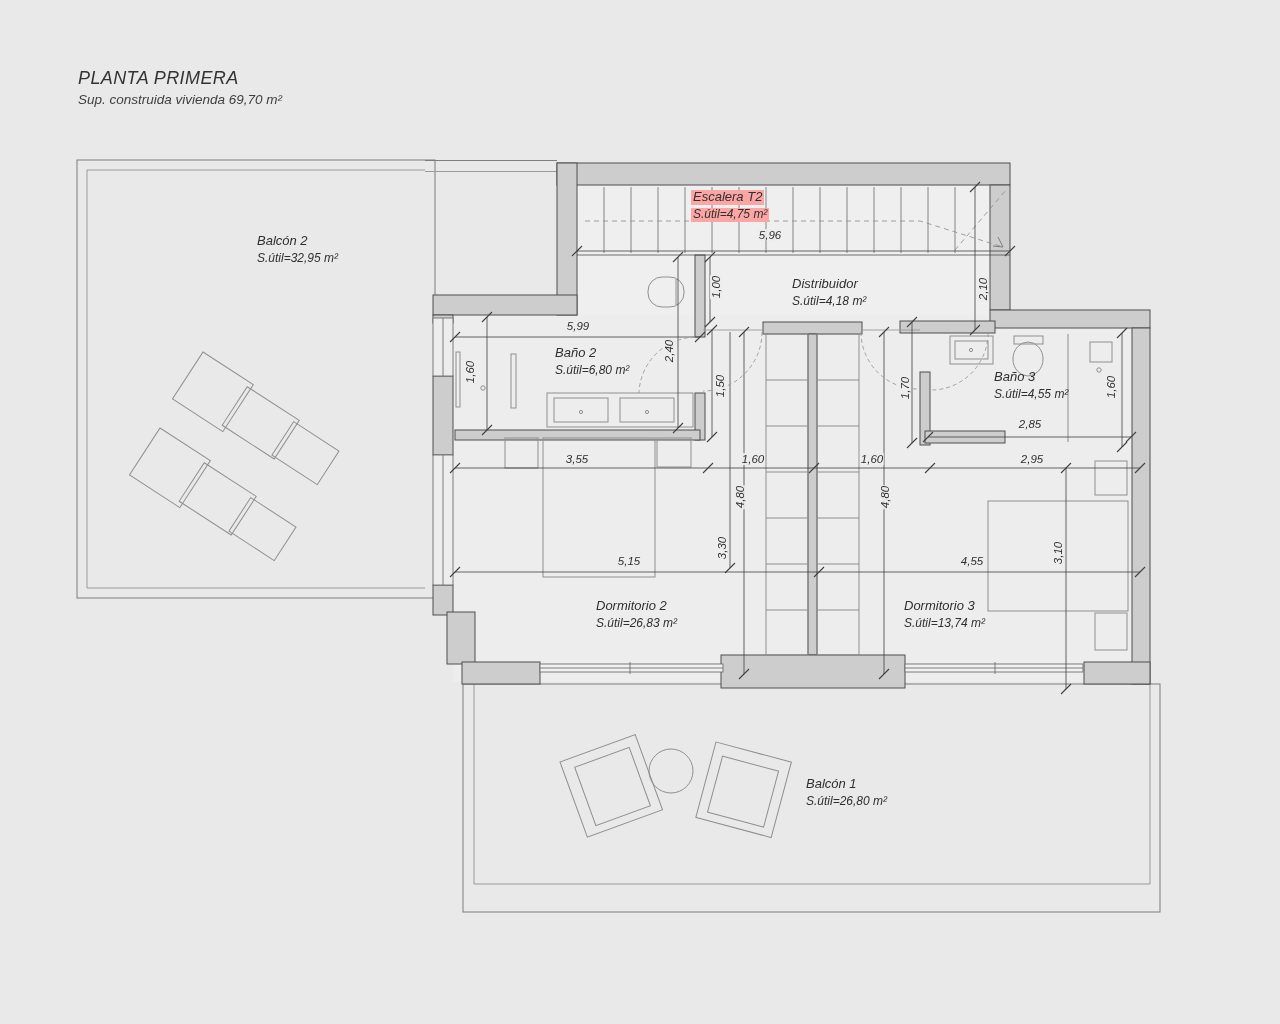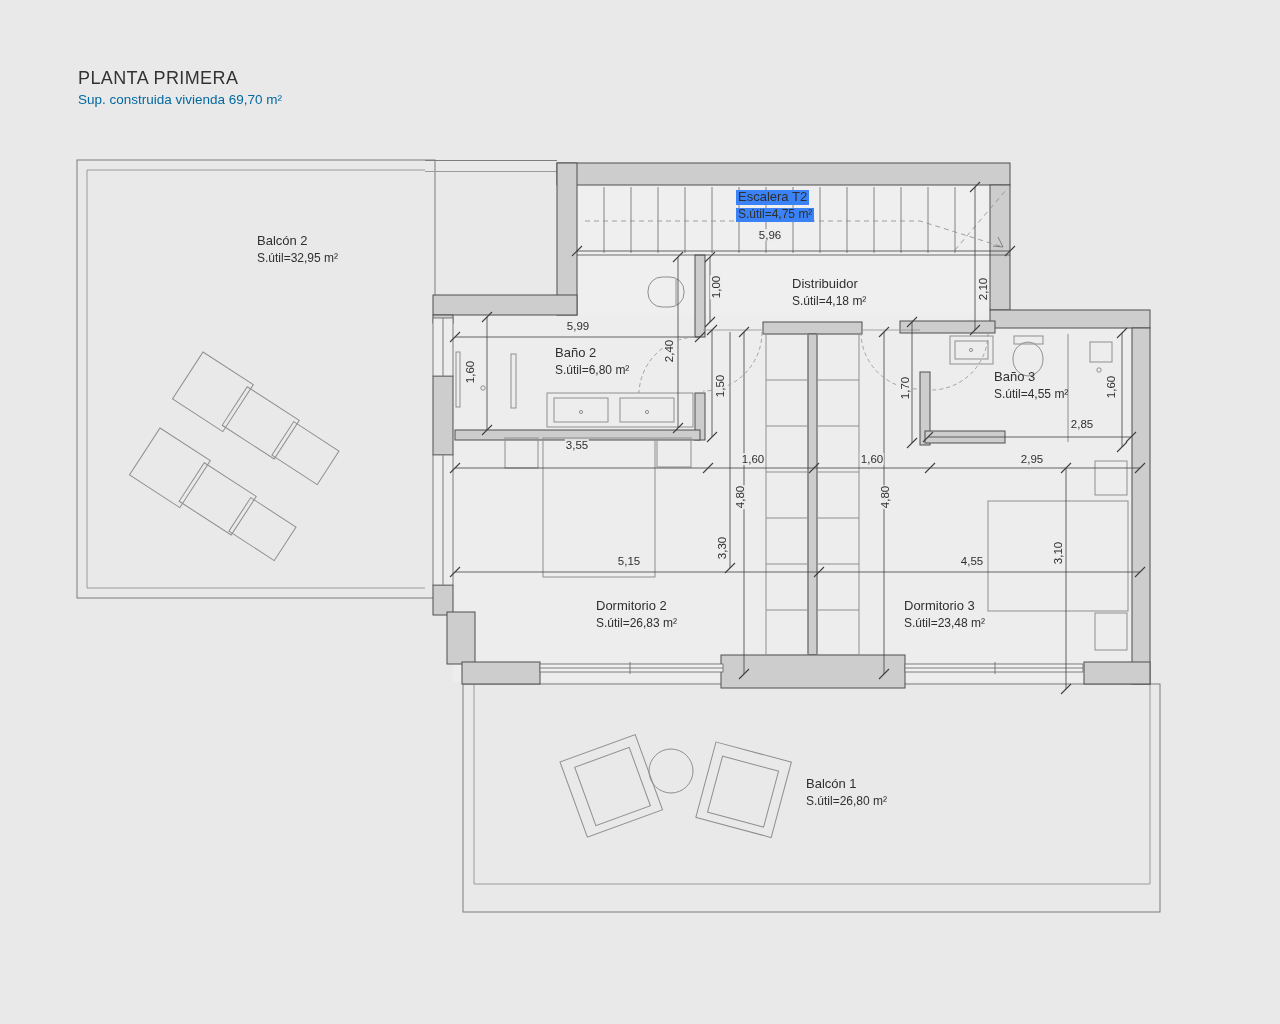--- a/index.html
+++ b/index.html
@@ -1,24 +1,24 @@
 <!DOCTYPE html>
 <html><head>
 <meta charset="utf-8">
 <style>
   html,body{margin:0;padding:0;background:#e9e9e9;}
   .canvas{position:relative;width:1280px;height:1024px;background:#e9e9e9;overflow:hidden;
-          font-family:"Liberation Sans","DejaVu Sans",sans-serif;color:#303030;}
+          font-family:"Liberation Sans","DejaVu Sans",sans-serif;color:#303030;font-style:italic;}
   svg.plan{position:absolute;left:0;top:0;}
   .title{position:absolute;left:78px;top:68px;font-size:18px;letter-spacing:.4px;color:#333;}
-  .subtitle{position:absolute;left:78px;top:92px;font-size:13.5px;color:#0369a1;}
+  .subtitle{position:absolute;left:78px;top:92px;font-size:13.5px;color:#404040;}
   .room-label{position:absolute;color:#2f2f2f;line-height:1.15;}
   .room-label .rname{font-size:13px;white-space:nowrap;}
   .room-label .rarea{font-size:12px;margin-top:3px;white-space:nowrap;}
-  .room-label.halo .rname,.room-label.halo .rarea{background:#3b82f6;padding:0 2px;width:fit-content;margin-left:45px;}
+  .room-label.halo .rname,.room-label.halo .rarea{background:#fca5a5;padding:0 2px;width:fit-content;}
   .dim{position:absolute;font-size:11.5px;color:#2f2f2f;white-space:nowrap;
        background:rgba(237,237,237,.88);padding:0 1px;transform:translate(-50%,-50%);}
   .dim.rot{transform:translate(-50%,-50%) rotate(-90deg);}
 </style>
 </head>
 <body>
 
 <div class="canvas">
 
   <svg class="plan" width="1280" height="1024" viewBox="0 0 1280 1024">
@@ -283,38 +283,38 @@
   <div class="room-label" style="left:994px;top:370px">
     <div class="rname">Baño 3</div>
     <div class="rarea">S.útil=4,55 m²</div>
   </div>
   <div class="room-label" style="left:596px;top:599px">
     <div class="rname">Dormitorio 2</div>
     <div class="rarea">S.útil=26,83 m²</div>
   </div>
   <div class="room-label" style="left:904px;top:599px">
     <div class="rname">Dormitorio 3</div>
-    <div class="rarea">S.útil=23,48 m²</div>
+    <div class="rarea">S.útil=13,74 m²</div>
   </div>
   <div class="room-label" style="left:806px;top:777px">
     <div class="rname">Balcón 1</div>
     <div class="rarea">S.útil=26,80 m²</div>
   </div>
 
   <div class="dim" style="left:770px;top:235px">5,96</div>
   <div class="dim rot" style="left:983px;top:289px">2,10</div>
   <div class="dim rot" style="left:716px;top:287px">1,00</div>
   <div class="dim" style="left:578px;top:326px">5,99</div>
   <div class="dim rot" style="left:470px;top:372px">1,60</div>
   <div class="dim rot" style="left:669px;top:351px">2,40</div>
   <div class="dim rot" style="left:720px;top:386px">1,50</div>
   <div class="dim rot" style="left:905px;top:388px">1,70</div>
-  <div class="dim" style="left:1082px;top:424px">2,85</div>
+  <div class="dim" style="left:1030px;top:424px">2,85</div>
   <div class="dim rot" style="left:1111px;top:387px">1,60</div>
-  <div class="dim" style="left:577px;top:445px">3,55</div>
+  <div class="dim" style="left:577px;top:459px">3,55</div>
   <div class="dim" style="left:753px;top:459px">1,60</div>
   <div class="dim" style="left:872px;top:459px">1,60</div>
   <div class="dim" style="left:1032px;top:459px">2,95</div>
   <div class="dim rot" style="left:740px;top:497px">4,80</div>
   <div class="dim rot" style="left:885px;top:497px">4,80</div>
   <div class="dim rot" style="left:722px;top:548px">3,30</div>
   <div class="dim rot" style="left:1058px;top:553px">3,10</div>
   <div class="dim" style="left:629px;top:561px">5,15</div>
   <div class="dim" style="left:972px;top:561px">4,55</div>
 

